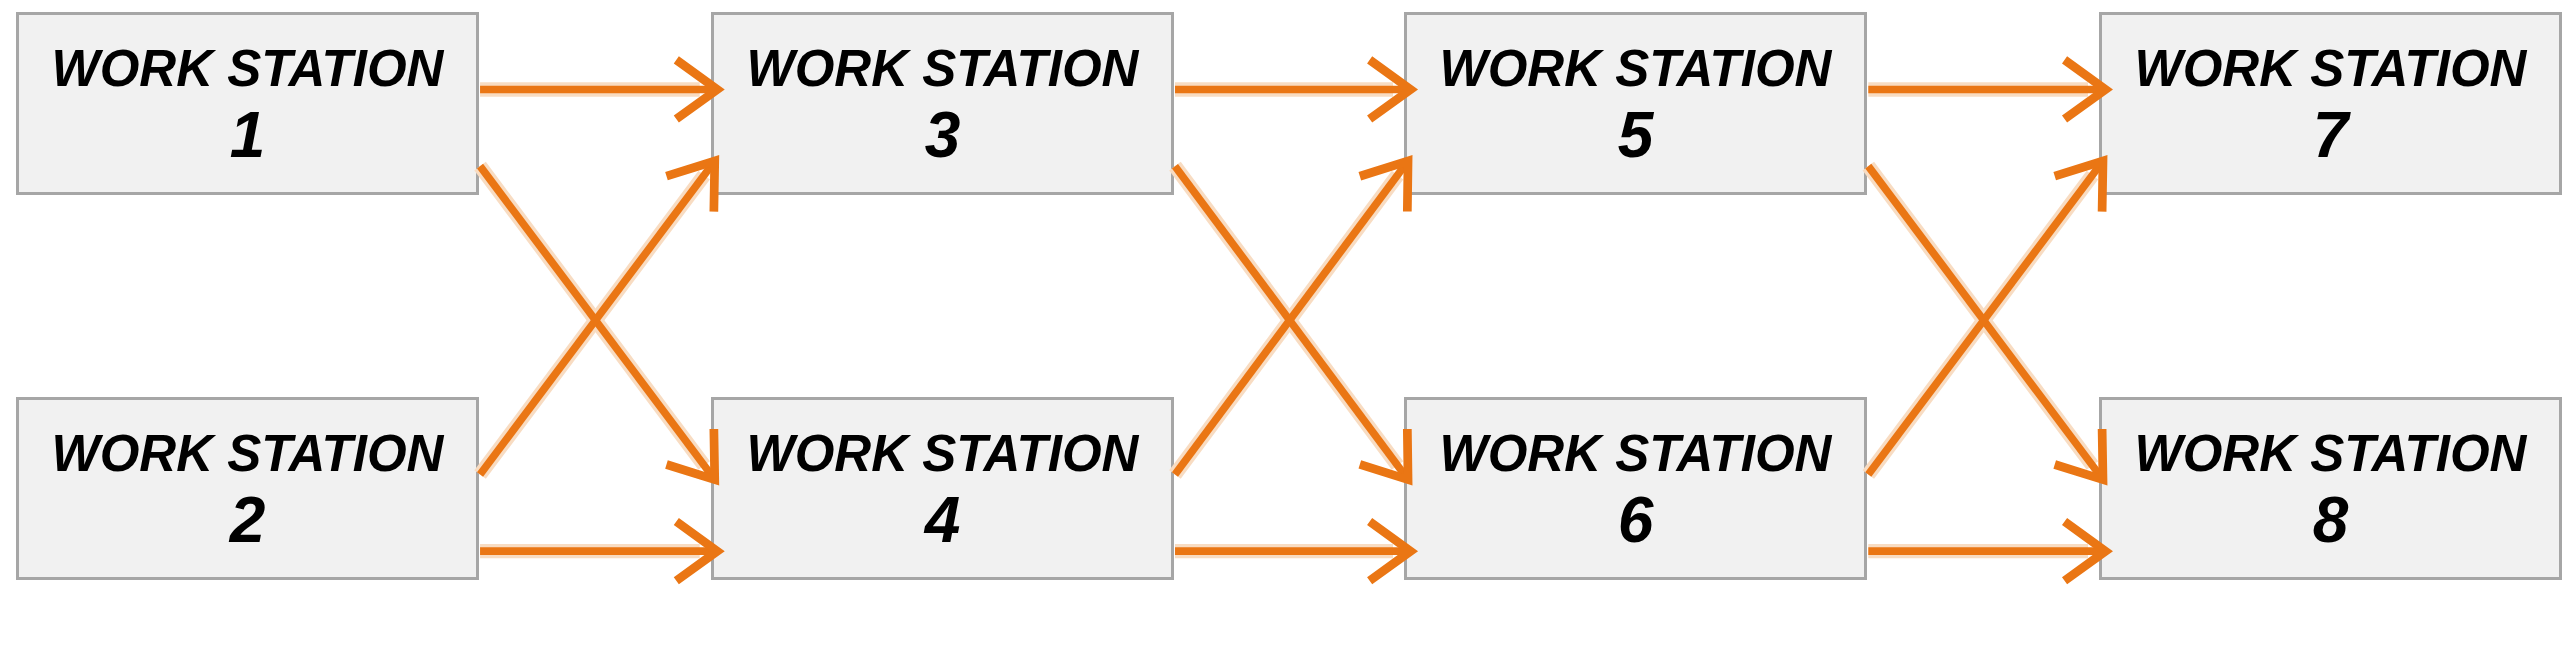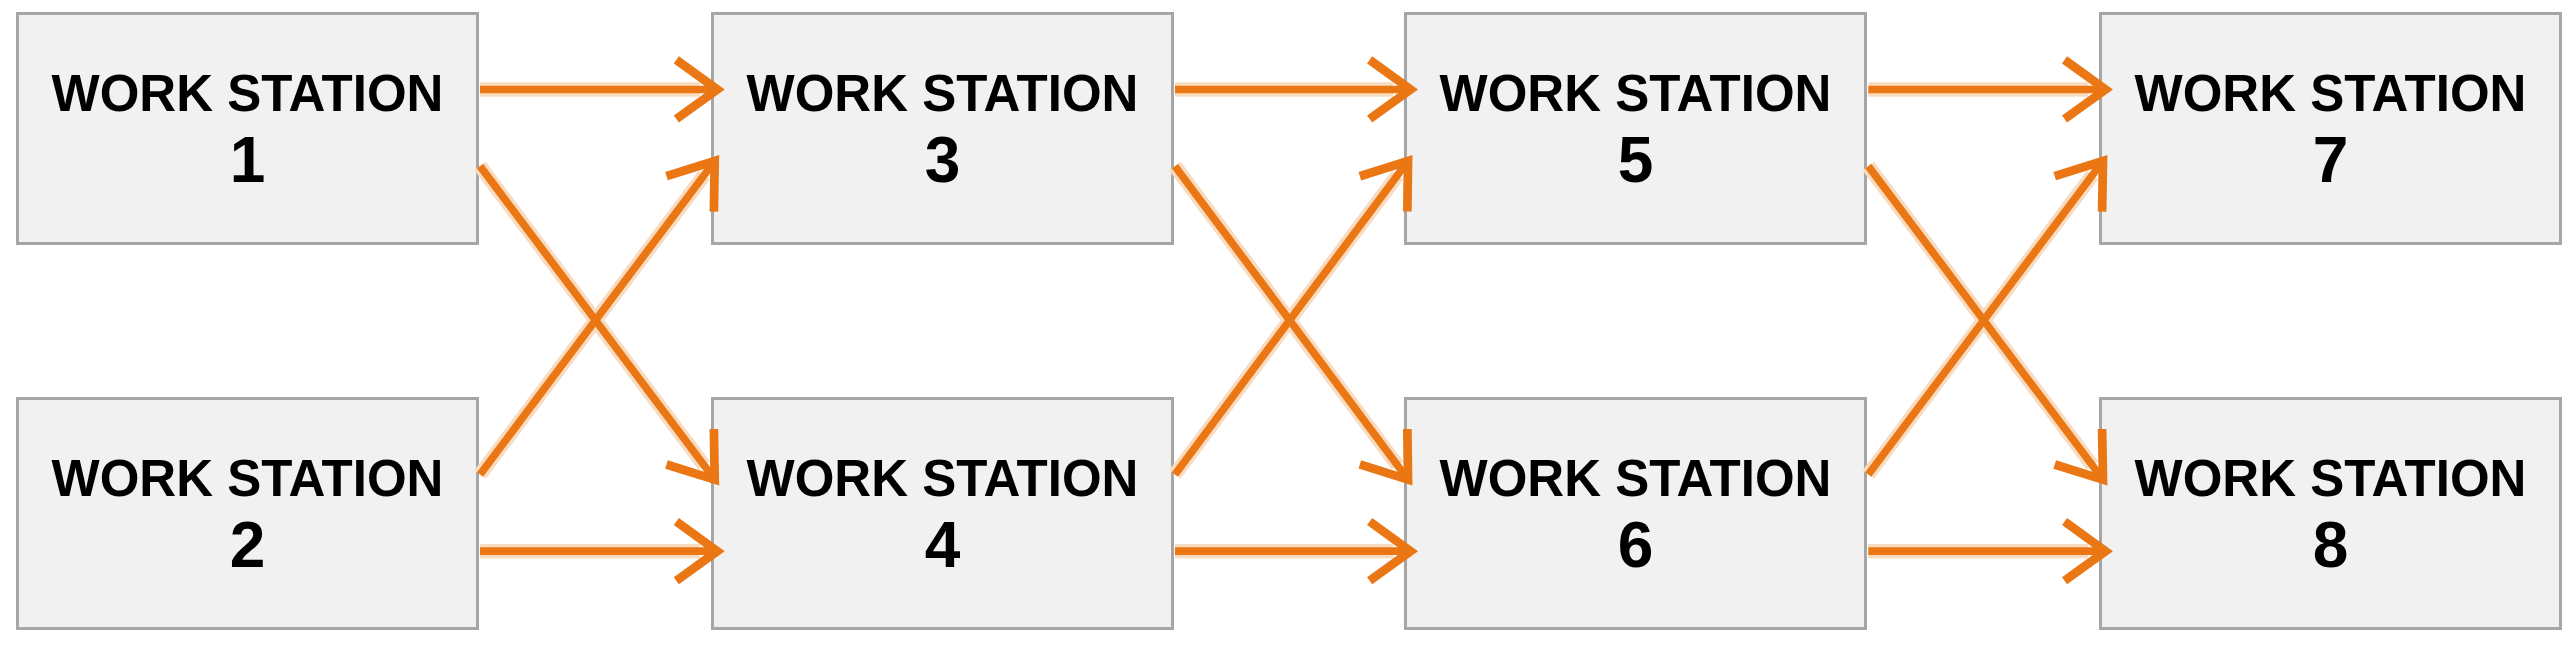--- a/index.html
+++ b/index.html
@@ -7,30 +7,31 @@
     position: relative;
     width: 2576px;
     height: 647px;
     background: #FFFFFF;
     font-family: "Liberation Sans", sans-serif;
     overflow: hidden;
   }
   .station {
     position: absolute;
     width: 463px;
-    height: 233px;
+    height: 183px;
     box-sizing: border-box;
     border: 3.2px solid #A6A6A6;
     background: #F1F1F1;
     display: flex;
     flex-direction: column;
     align-items: center;
     justify-content: center;
     text-align: center;
     color: #000;
+    font-style: italic;
   }
   .ws-label {
     font-size: 51px;
     font-weight: 700;
     line-height: 1.12;
     white-space: nowrap;
   }
   .ws-number {
     font-size: 64px;
     font-weight: 700;

